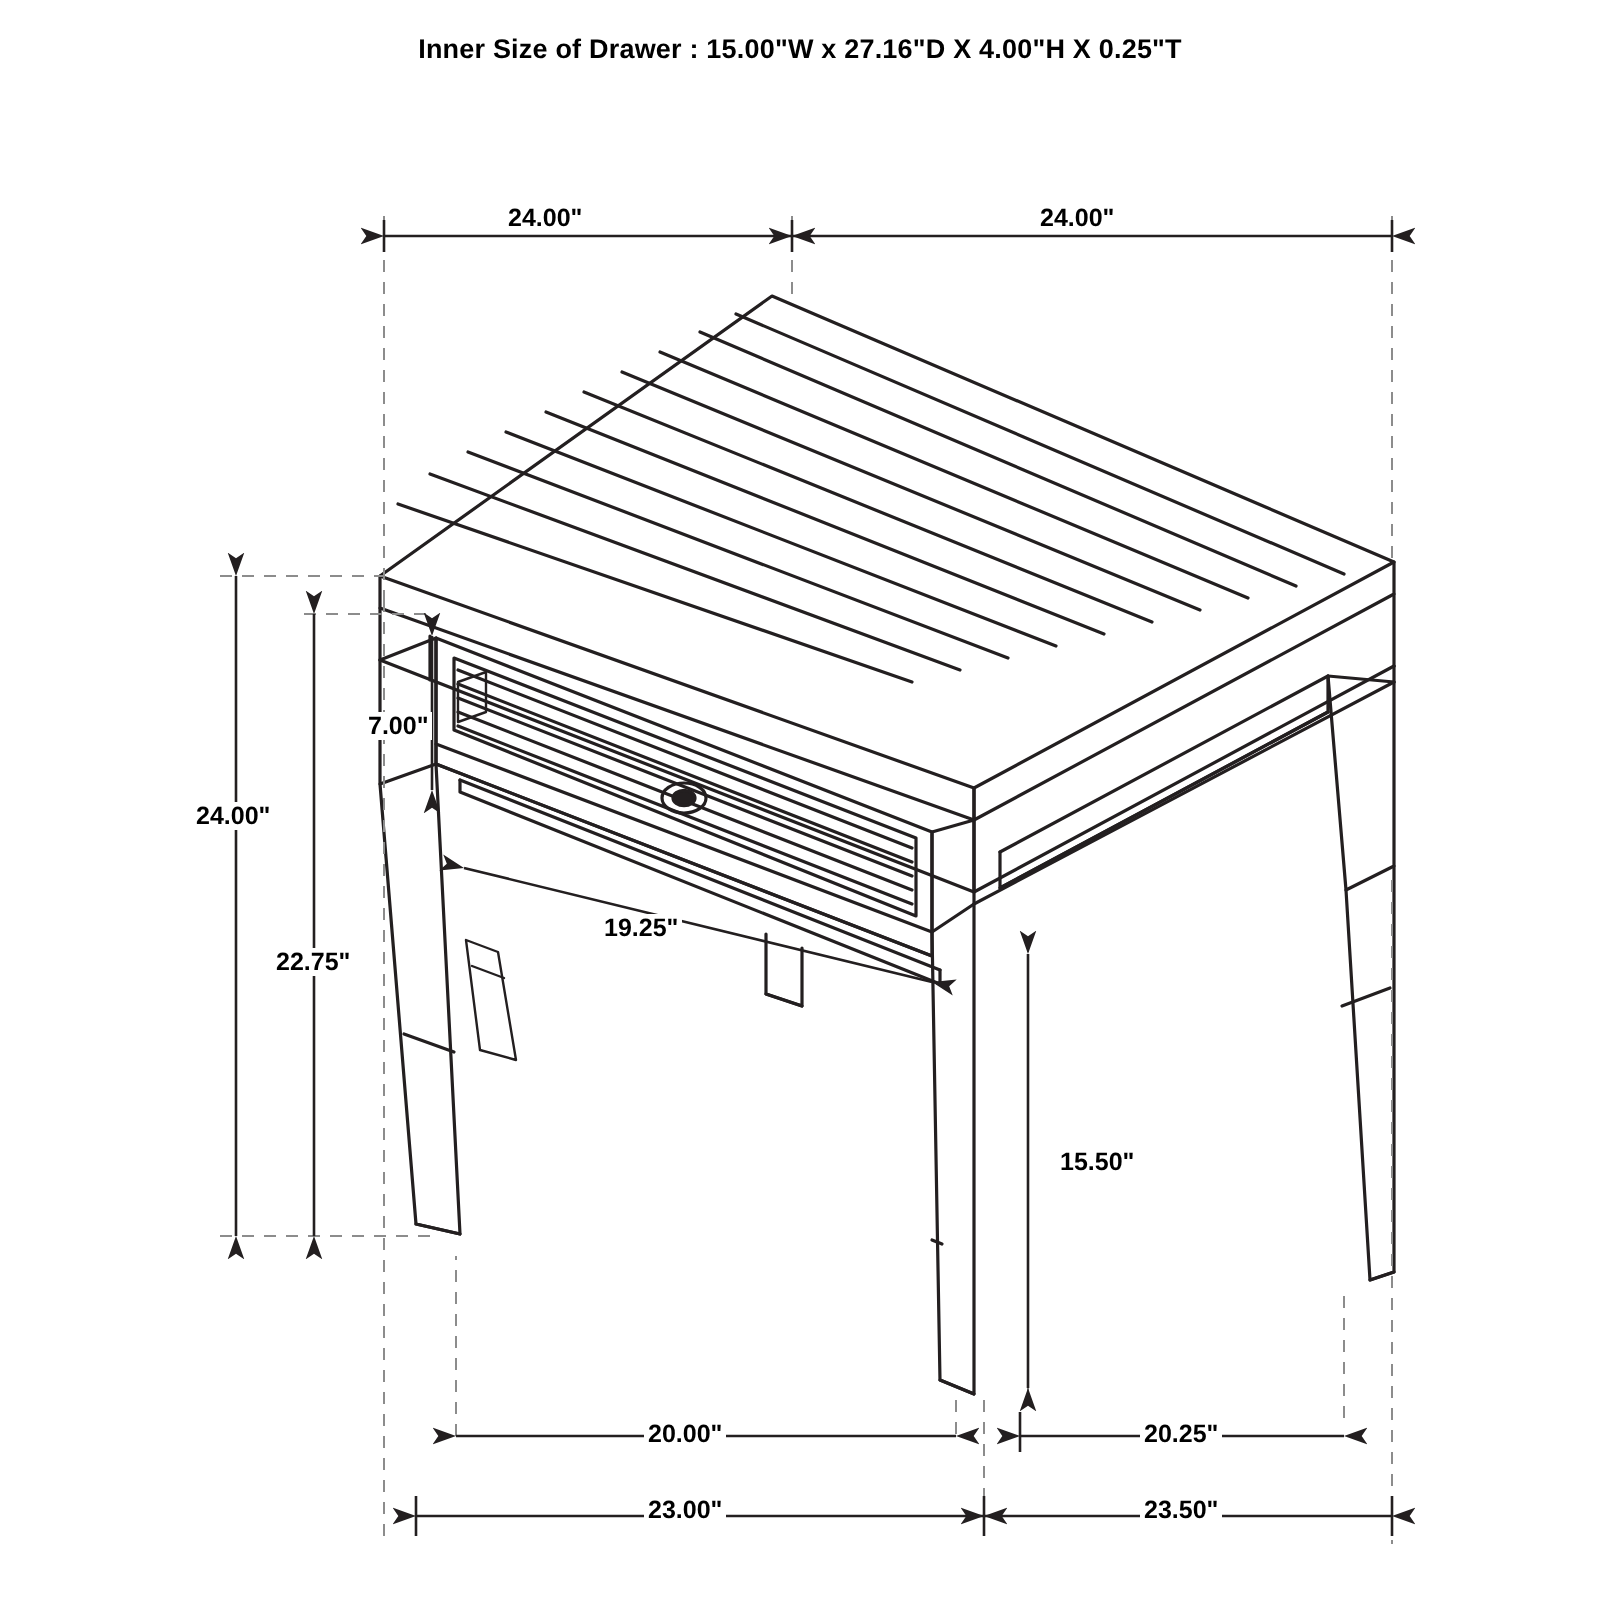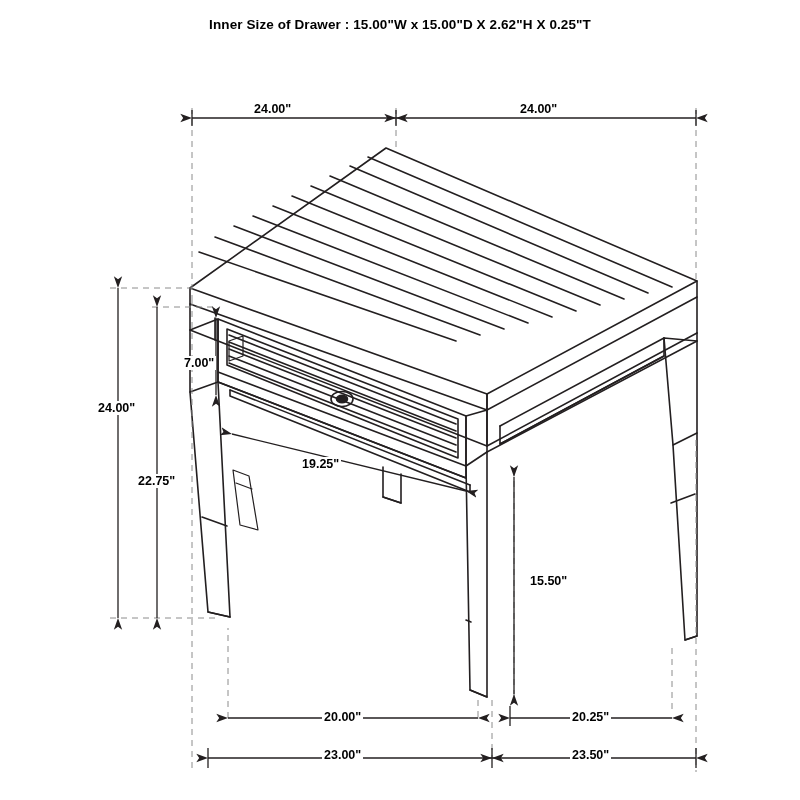--- a/index.html
+++ b/index.html
@@ -45,21 +45,21 @@
     background: #ffffff;
     padding: 0 2px;
     white-space: nowrap;
   }
 </style>
 </head>
 <body>
 
 <div id="stage">
 
-  <div id="title">Inner Size of Drawer : 15.00"W x 15.00"D X 2.62"H X 0.25"T</div>
+  <div id="title">Inner Size of Drawer : 15.00"W x 27.16"D X 4.00"H X 0.25"T</div>
 
   <svg class="layer" viewBox="0 0 800 800">
     <g fill="none" stroke="#231f20" stroke-width="1.6" stroke-linejoin="round" stroke-linecap="round">
 
       <path d="M 386,148 L 697,281 L 487,394 L 190,288 Z"></path>
 
       <path d="M 697,281 L 697,297 L 487,410 L 487,394"></path>
       <path d="M 487,394 L 487,410 L 190,304 L 190,288"></path>
 
       <path d="M 368,157 L 672,287"></path>

